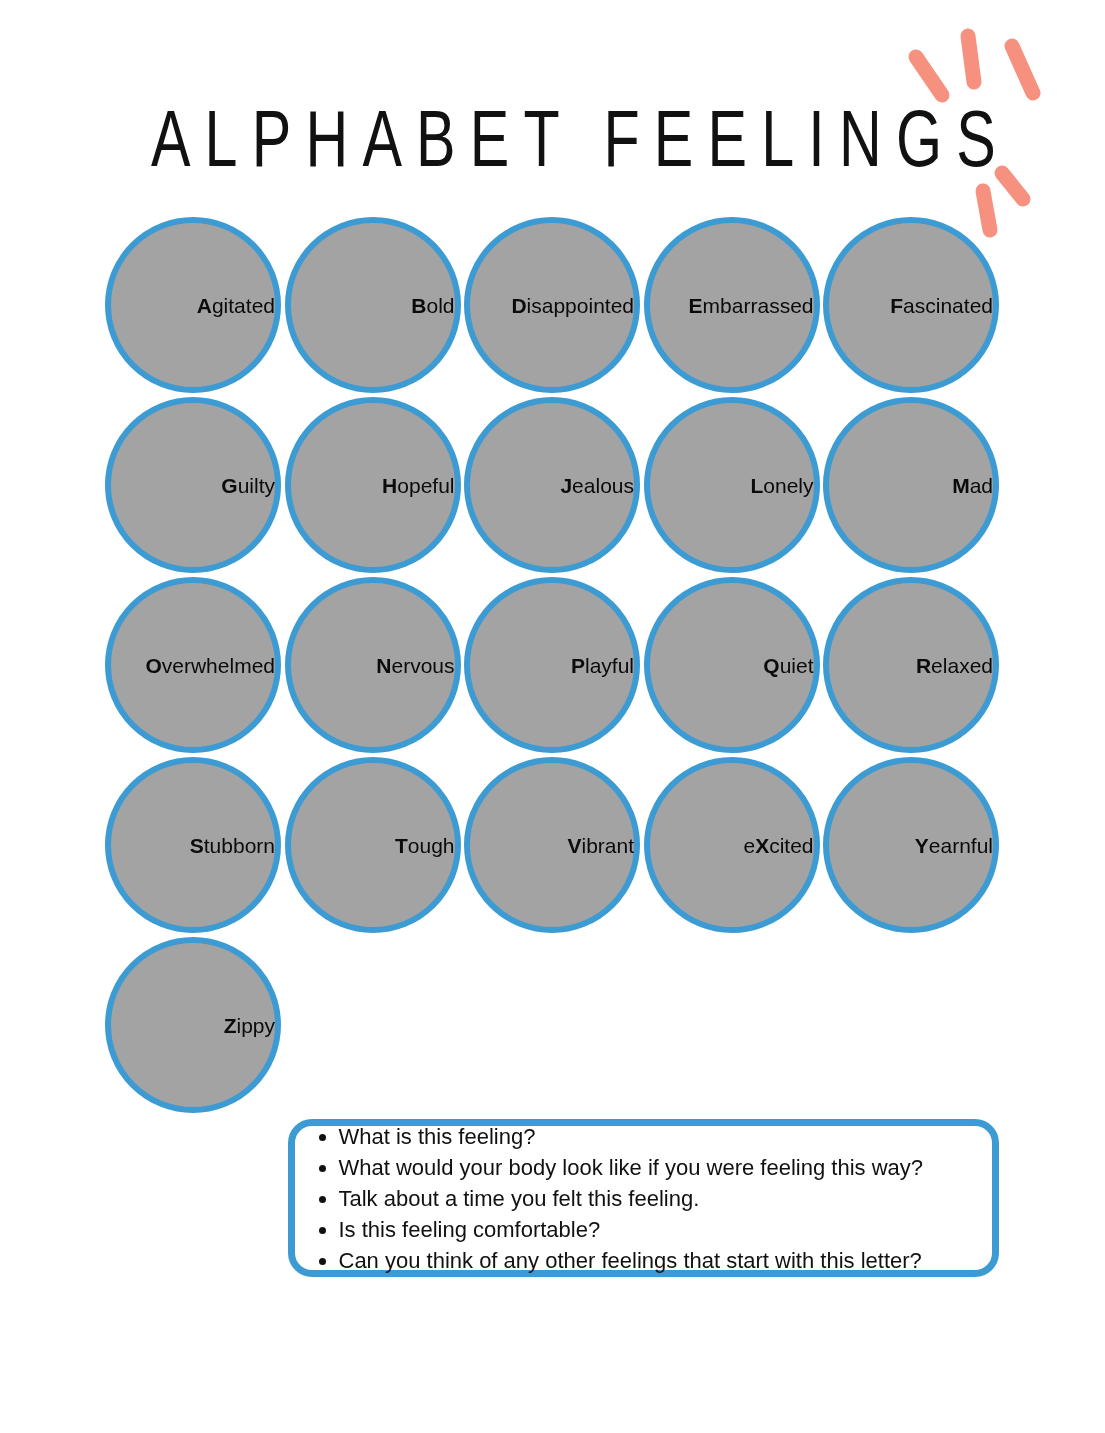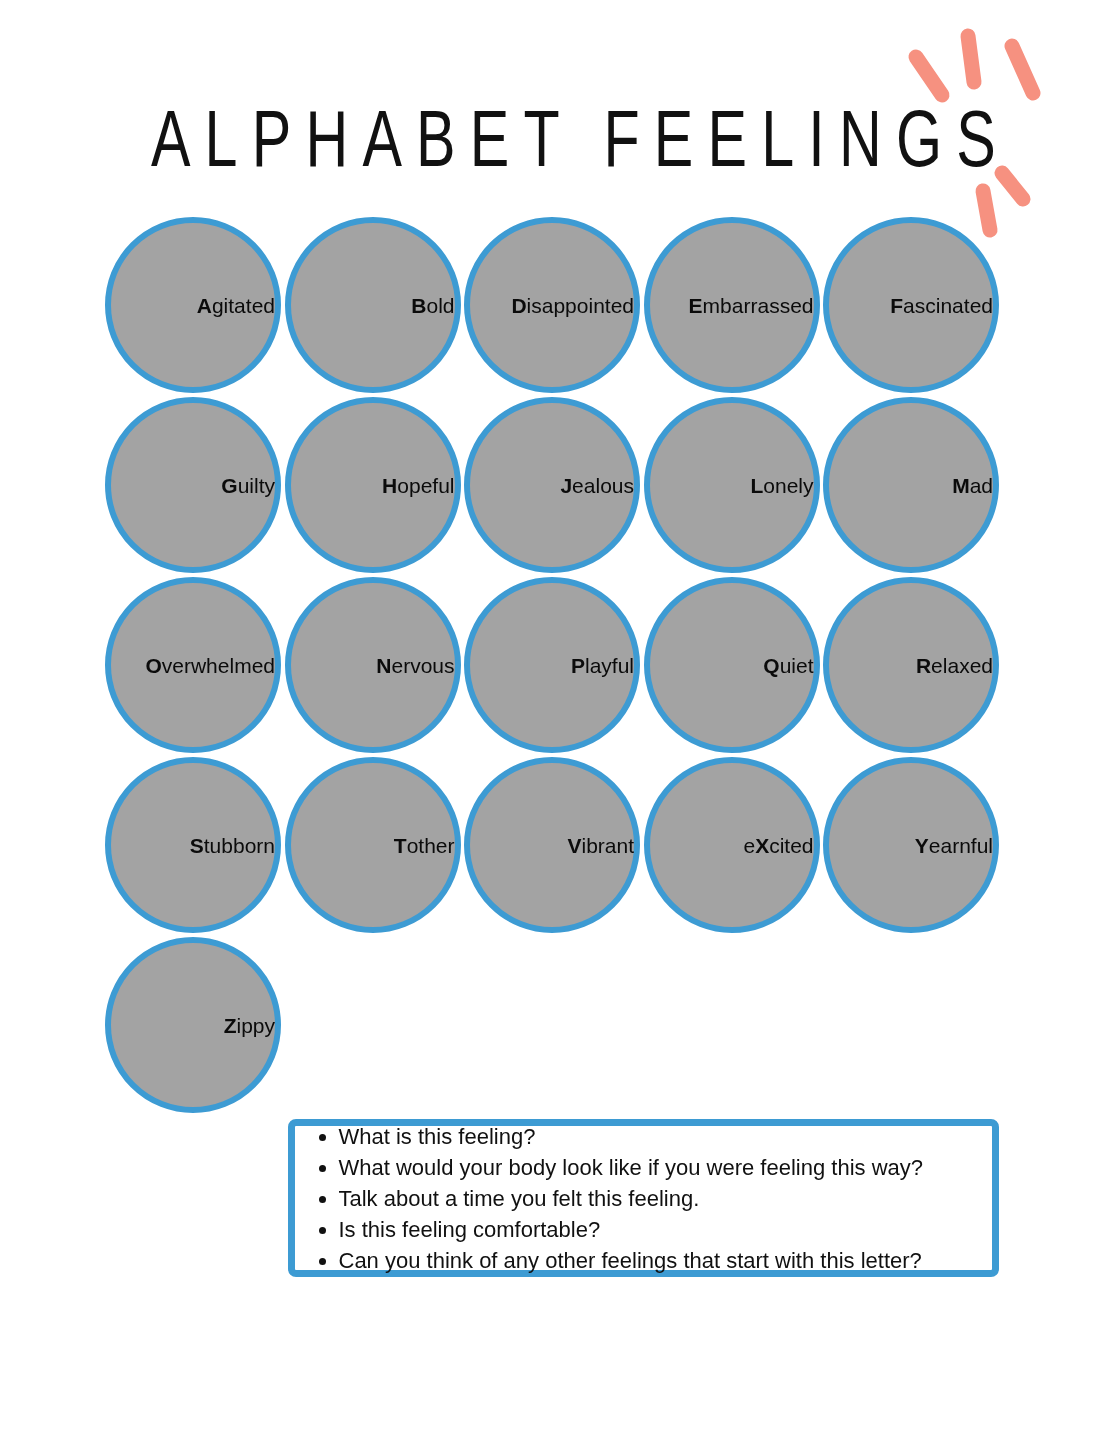--- a/index.html
+++ b/index.html
@@ -79,21 +79,21 @@
     font-weight: 700;
   }
 
   
   .prompt-box {
     box-sizing: border-box;
     grid-row: 6;
     grid-column: 2 / 6;
     margin: 2px 0 16px 3px;
     border: 7px solid #3d9bd3;
-    border-radius: 8px;
+    border-radius: 24px;
     background: #ffffff;
     display: flex;
     flex-direction: column;
     justify-content: center;
   }
   .prompt-box ul {
     margin: 0;
     padding: 0 0 0 44px;
     list-style: disc;
   }
@@ -170,21 +170,21 @@
     <div class="circle">
       <span class="feeling-label"><span></span><b>Q</b><span>uiet</span></span>
     </div>
     <div class="circle">
       <span class="feeling-label"><span></span><b>R</b><span>elaxed</span></span>
     </div>
     <div class="circle">
       <span class="feeling-label"><span></span><b>S</b><span>tubborn</span></span>
     </div>
     <div class="circle">
-      <span class="feeling-label"><span></span><b>T</b><span>other</span></span>
+      <span class="feeling-label"><span></span><b>T</b><span>ough</span></span>
     </div>
 
     <div class="circle">
       <span class="feeling-label"><span></span><b>V</b><span>ibrant</span></span>
     </div>
     <div class="circle">
       <span class="feeling-label"><span>e</span><b>X</b><span>cited</span></span>
     </div>
     <div class="circle">
       <span class="feeling-label"><span></span><b>Y</b><span>earnful</span></span>

